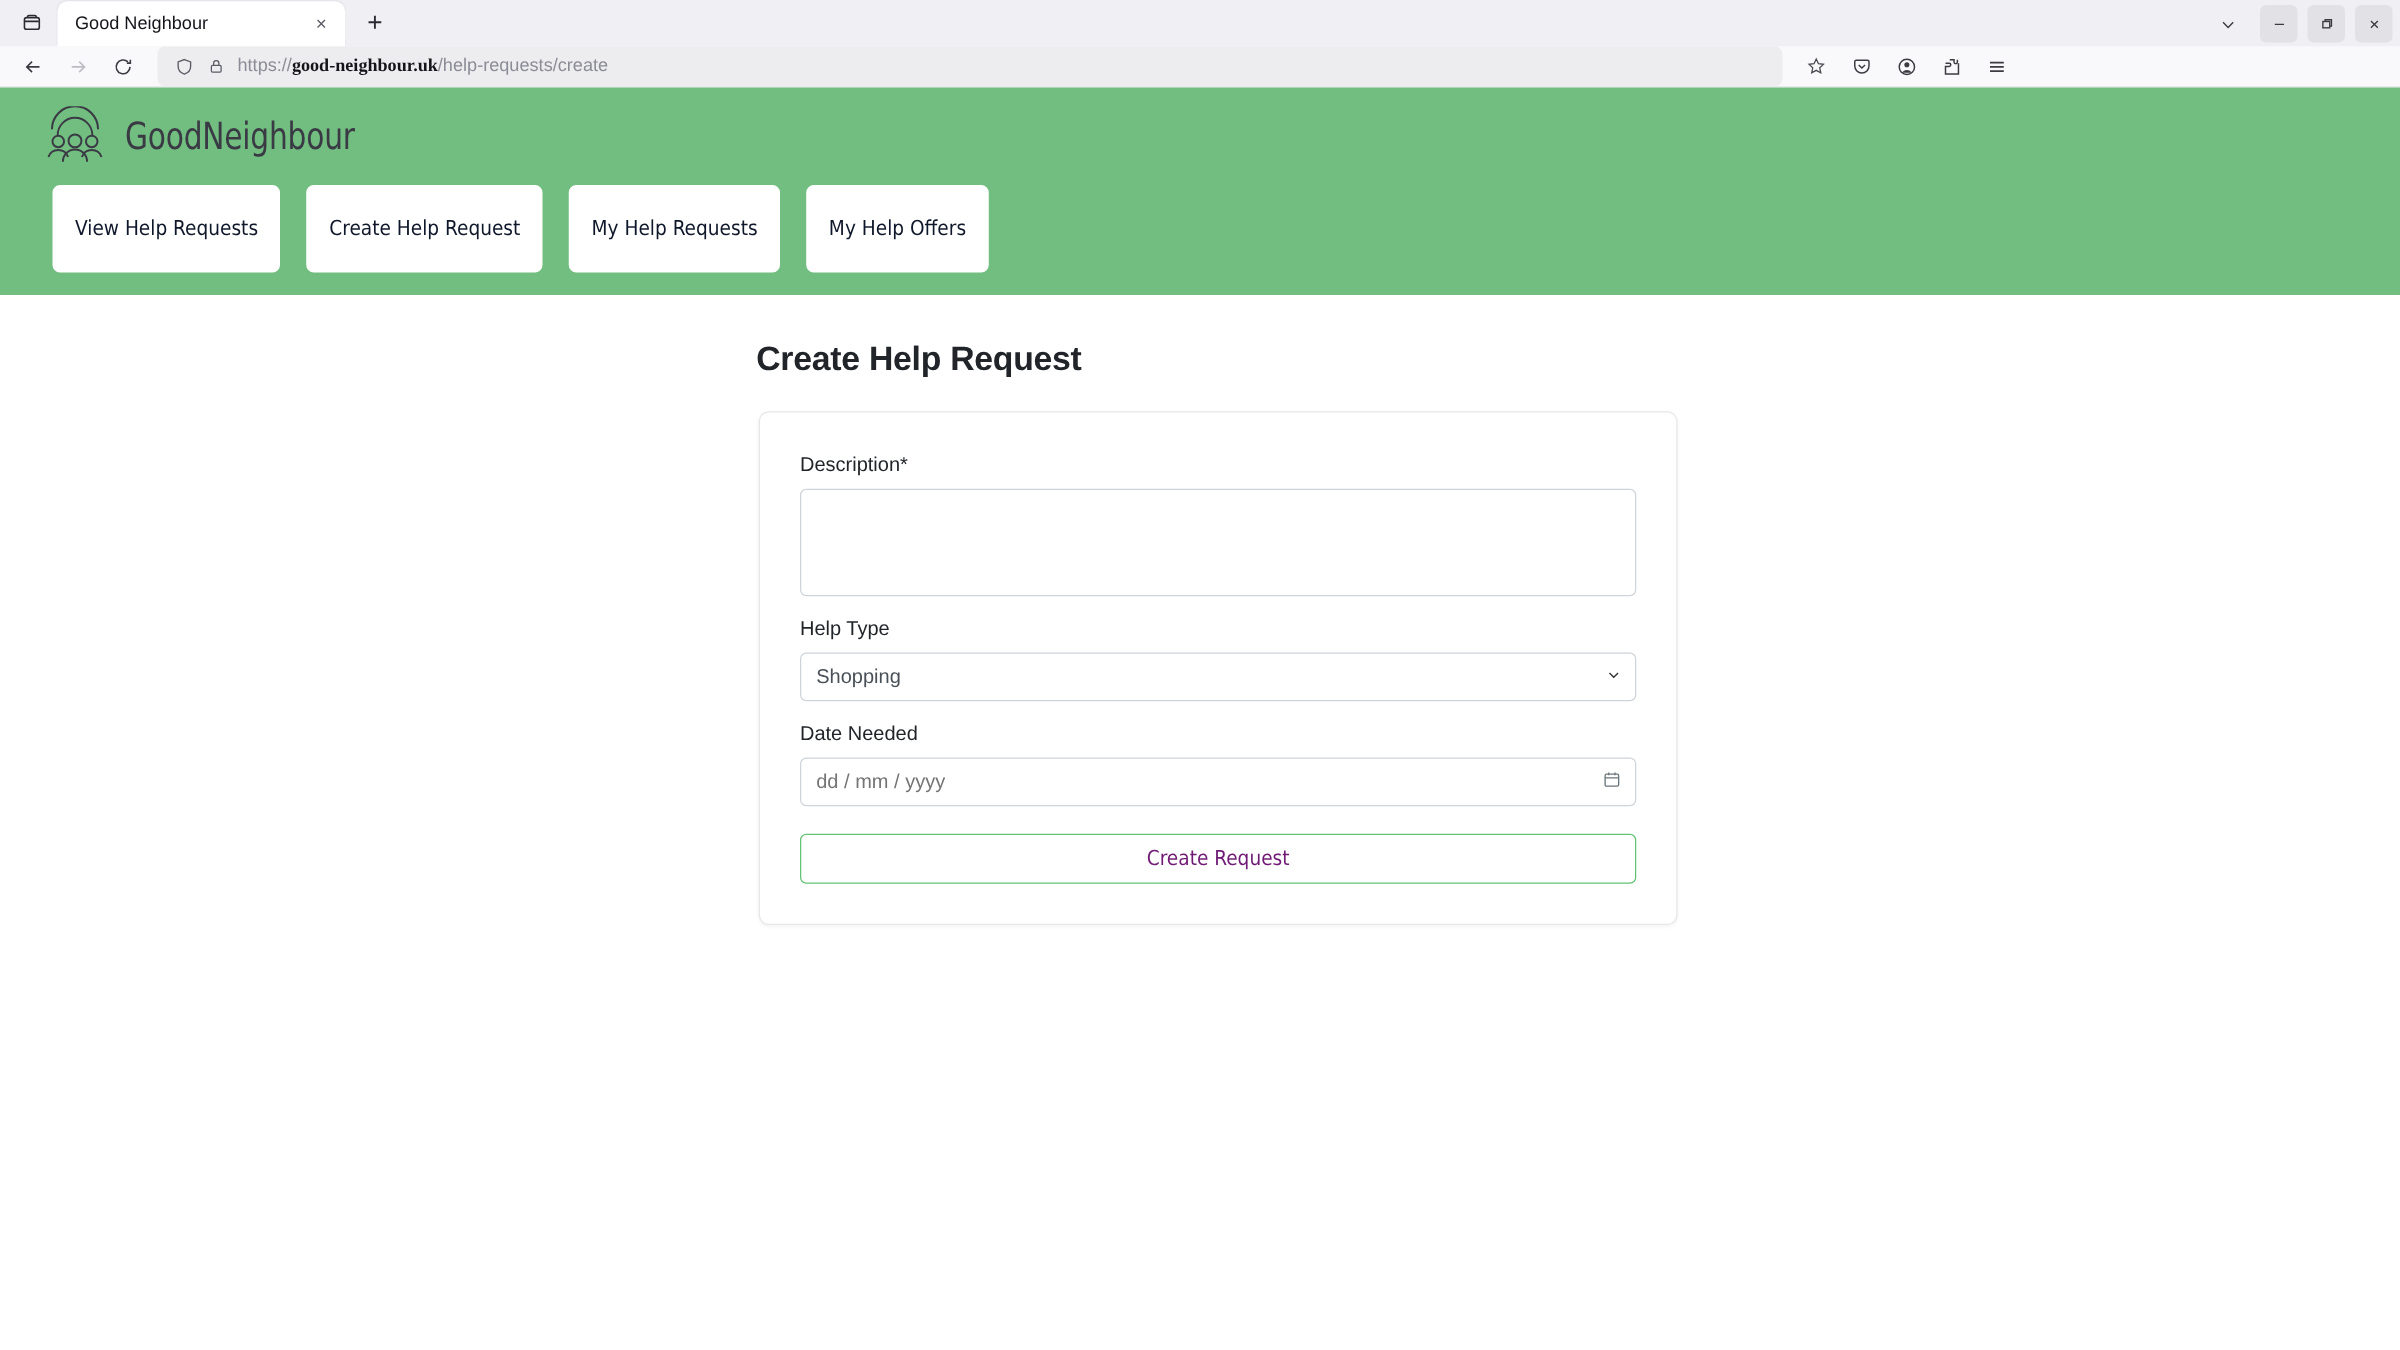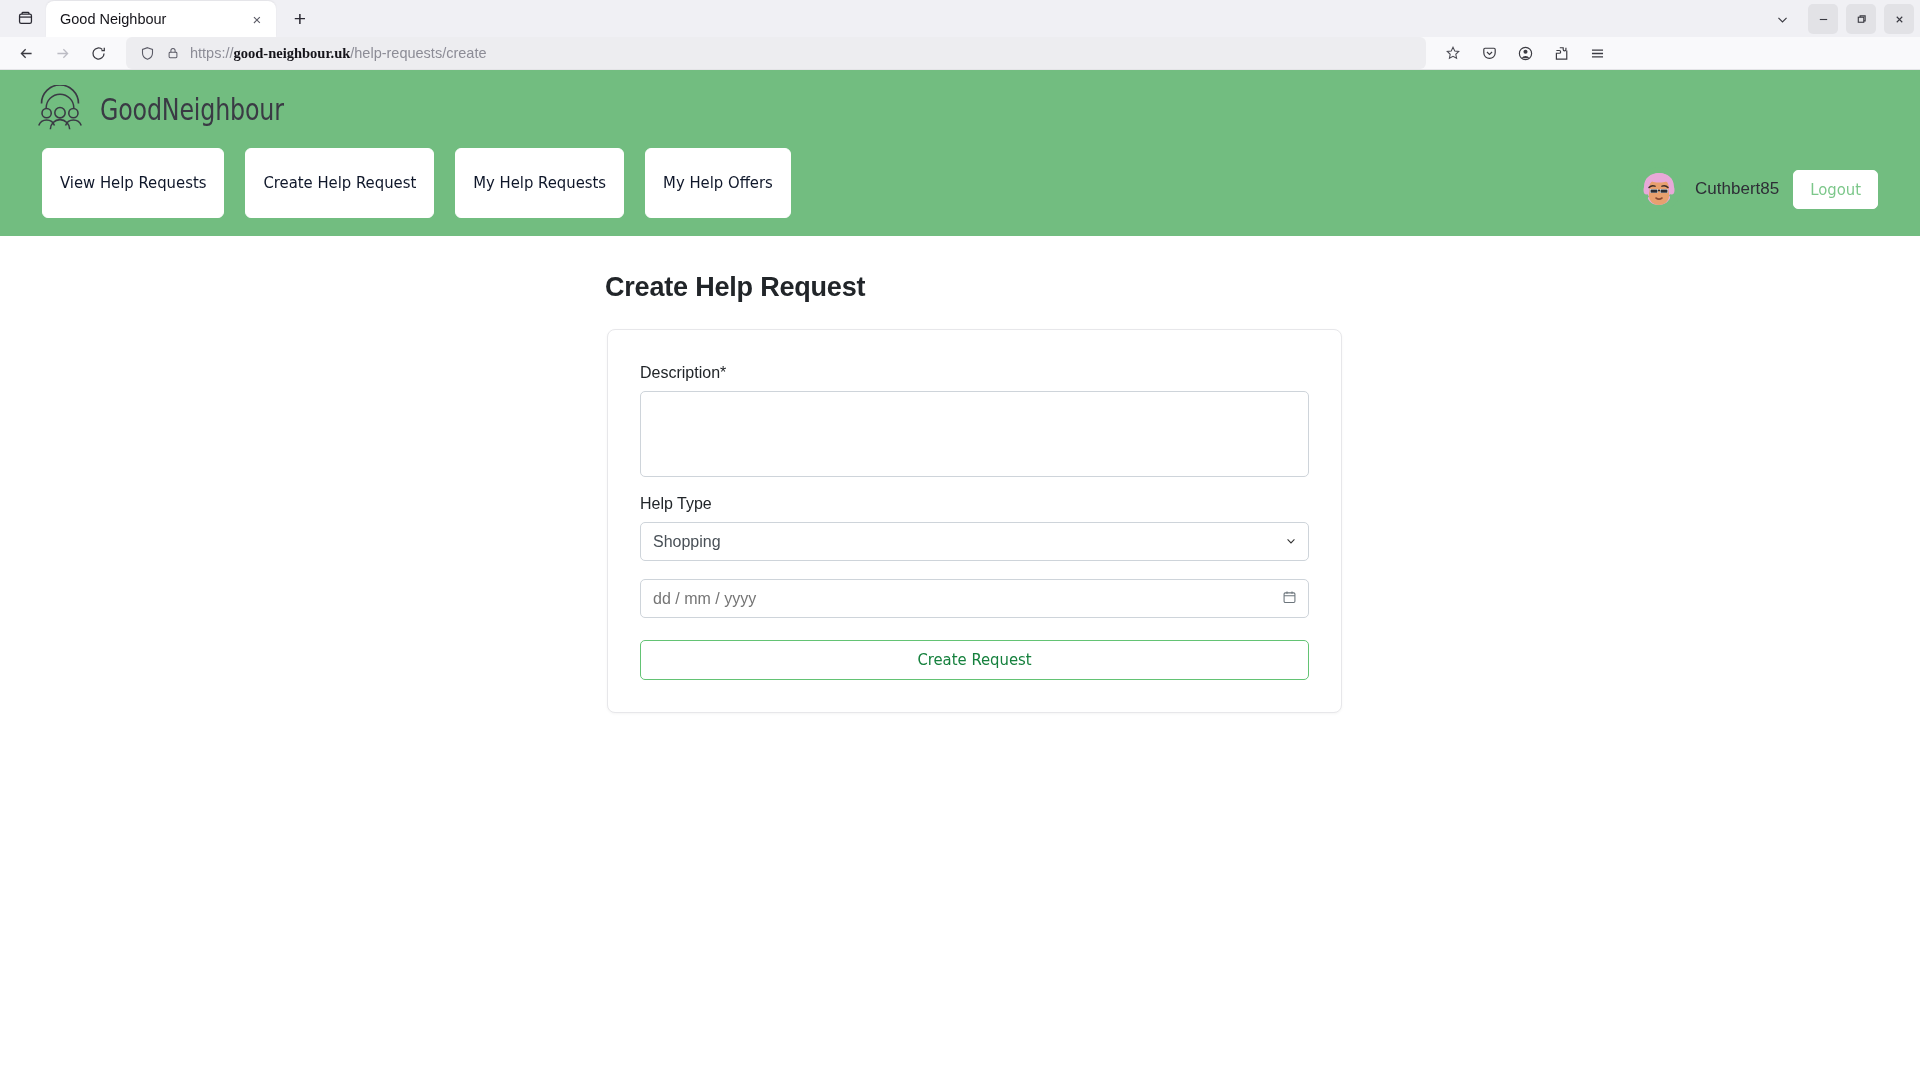--- a/index.html
+++ b/index.html
@@ -137,21 +137,21 @@
   .date-cal {
     position: absolute; right: 12px; top: 50%; transform: translateY(-50%);
     color: #6c757c;
   }
   .btn-row { display: flex; gap: 16px; margin-top: 22px; }
   .btn {
     flex: 1; height: 40px; border-radius: 5px; background: #fff;
     font-size: 16.5px; line-height: 38px; text-align: center;
     font-family: "DejaVu Sans Condensed", "Liberation Sans Narrow", "Liberation Sans", sans-serif;
   }
-  .btn-create { border: 1px solid #63c374; color: #15803d; }
+  .btn-create { border: 1px solid #63c374; color: #701a75; }
   .btn-cancel { border: 1px solid #dc3545; color: #e4384a; }
 </style>
 </head>
 <body>
 
 <div class="browser">
 
   <div class="tabstrip">
     <div class="tb-icon-btn">
       <svg width="17" height="17" viewBox="0 0 20 20" fill="none" stroke="#2b2a33" stroke-width="1.5">
@@ -277,39 +277,20 @@
       <span class="logo-text">GoodNeighbour</span>
     </div>
 
     <div class="nav-row">
       <div class="nav-pill">View Help Requests</div>
       <div class="nav-pill">Create Help Request</div>
       <div class="nav-pill">My Help Requests</div>
       <div class="nav-pill">My Help Offers</div>
     </div>
 
-    <div class="user-area">
-      <span class="avatar">
-        <svg width="44" height="44" viewBox="0 0 44 44">
-          <circle cx="22" cy="22" r="22" fill="#72bd80"></circle>
-          <path d="M7 20c0-9 6.5-14 15-14s15 5 15 14c0 3-1.5 4.5-3 4.5-1 3-2 4-2 4s1.5 1 1 2.5c-1 3-5 7-11 7S12.5 35 11 32c-.6-1.6 1-2.5 1-2.5s-1-1-2-4c-1.6 0-3-1.5-3-5.5z" fill="#e8a9d8"></path>
-          <path d="M12 22c0-7 4.5-11 10-11s10 4 10 11v7c0 5-4.5 9-10 9s-10-4-10-9z" fill="#e8a06f"></path>
-          <path d="M9 19c1-8 6.5-13 13-13s12.5 4.5 13.5 12c-3-3-5-3.5-8-3-4 .8-9 1-12.5-.5-2 1.8-4.5 3-6 4.5z" fill="#e8a9d8"></path>
-          <ellipse cx="34.5" cy="23" rx="3" ry="4.5" fill="#e8a9d8"></ellipse>
-          <ellipse cx="9.5" cy="23" rx="3" ry="4.5" fill="#e8a9d8"></ellipse>
-          <path d="M13 22h8v4h-8zM23 22h8v4h-8z" fill="#ffffff"></path>
-          <path d="M13.5 22.5h7v3.2h-7zM23.5 22.5h7v3.2h-7z" fill="#2b2b33"></path>
-          <path d="M21 23.5h2" stroke="#2b2b33" stroke-width="1.4"></path>
-          <path d="M19 31c1.8 1.3 4.2 1.3 6 0" stroke="#8a4a32" stroke-width="1.6" fill="none" stroke-linecap="round"></path>
-          <path d="M12 20.5c1.5-1.6 4-2.2 6-1.4M31 20.5c-1.5-1.6-4-2.2-6-1.4" stroke="#3a2a28" stroke-width="1.5" fill="none" stroke-linecap="round"></path>
-        </svg>
-      </span>
-      <span class="uname">Cuthbert85</span>
-      <span class="logout-btn">Logout</span>
-    </div>
   </div>
 
   <div class="page">
     <h1 class="page-title">Create Help Request</h1>
 
     <div class="card">
 
 
       <div class="field">
         <label class="field-label">Description*</label>
@@ -324,20 +305,21 @@
           </select>
           <span class="select-caret">
             <svg width="12" height="12" viewBox="0 0 14 14" fill="none" stroke="#333" stroke-width="1.3">
               <path d="M3 5.2l4 4 4-4"></path>
             </svg>
           </span>
         </div>
       </div>
 
       <div class="field">
+        <label class="field-label">Date Needed</label>
         <div class="date-wrap">
           <input class="date-input" type="text" value="" placeholder="dd / mm / yyyy" style="">
           <span class="date-cal">
             <svg width="15" height="15" viewBox="0 0 18 18" fill="none" stroke="#6c757c" stroke-width="1.3">
               <rect x="2.5" y="4" width="13" height="11.5" rx="1.4"></rect>
               <path d="M2.5 7.5h13M6 2.5v2.6M12 2.5v2.6"></path>
             </svg>
           </span>
         </div>
       </div>

